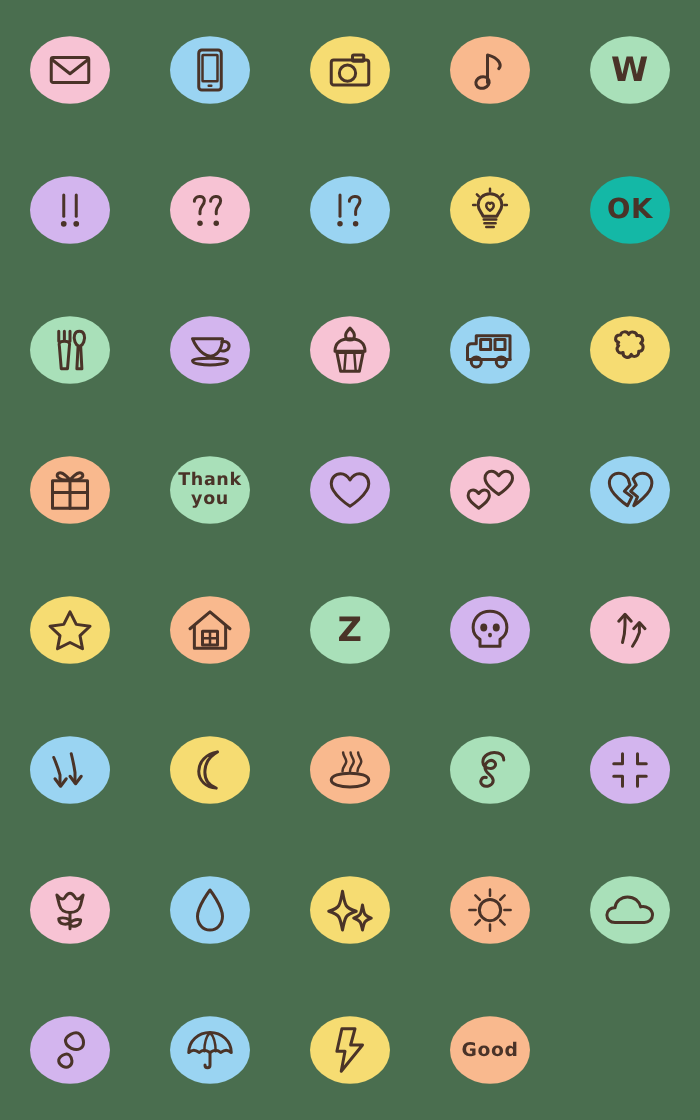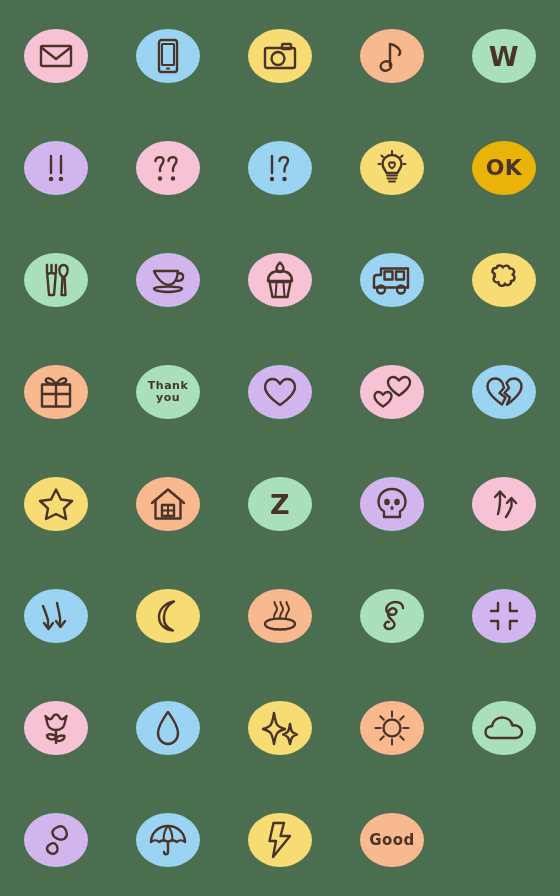--- a/index.html
+++ b/index.html
@@ -33,21 +33,21 @@
     line-height:1;
     text-align:center;
     font-family:"DejaVu Sans", sans-serif;
     font-weight:700;
     letter-spacing:0.5px;
     user-select:none;
   }
   .g-lg{font-size:27px;}
   .g-md{font-size:22px;}
   .g-sm{font-size:15px;}
-  .g-xs{font-size:11px;line-height:1.05;}
+  .g-xs{font-size:14px;line-height:1.05;}
   .stroke{
     fill:none;
     stroke:#4a3328;
     stroke-width:2.4;
     stroke-linecap:round;
     stroke-linejoin:round;
   }
   .stroke-thin{
     fill:none;
     stroke:#4a3328;
@@ -136,21 +136,21 @@
     <div class="sticker" style="background: rgb(246, 220, 114);">
       <svg width="30" height="36" viewBox="0 0 30 36">
         <path class="stroke" d="M15 5 C20.5 5 24.5 9 24.5 14 C24.5 18 21.5 20 20.5 23 H9.5 C8.5 20 5.5 18 5.5 14 C5.5 9 9.5 5 15 5 Z"></path>
         <path class="stroke-thin" d="M10 25.5 H20 M10.5 28.5 H19.5 M12 31.5 H18"></path>
         <path class="stroke-thin" d="M15 1 V3.2 M4.5 5.5 L6 7 M25.5 5.5 L24 7 M1.5 14 H3.5 M26.5 14 H28.5"></path>
         <path class="stroke-thin" d="M12 14.5 C12 12.5 13.5 11.5 15 13 C16.5 11.5 18 12.5 18 14.5 C18 16.5 15 18.5 15 18.5 C15 18.5 12 16.5 12 14.5 Z"></path>
       </svg>
     </div>
   </div>
   <div class="cell">
-    <div class="sticker" style="background: #eab308;">
+    <div class="sticker" style="background: #14b8a6;">
       <span class="glyph g-md" style="color: rgb(74, 51, 40);">OK</span>
     </div>
   </div>
 
   <div class="cell">
     <div class="sticker" style="background: rgb(169, 224, 185);">
       <svg width="28" height="34" viewBox="0 0 28 34">
         <path class="stroke" d="M5 2 V10 M9.5 2 V10 M14 2 V10 M9.5 10 C5 10 5 12 5.5 14 L7 32 H12 L13.5 14 C14 12 14 10 9.5 10 Z"></path>
         <path class="stroke" d="M21.5 2 C25.5 2 26.5 6.5 25 10.5 C24 13 22.5 13.5 22.5 13.5 L23.5 32 H19.5 L20.5 13.5 C20.5 13.5 19 13 18 10.5 C16.5 6.5 17.5 2 21.5 2 Z"></path>
       </svg>

